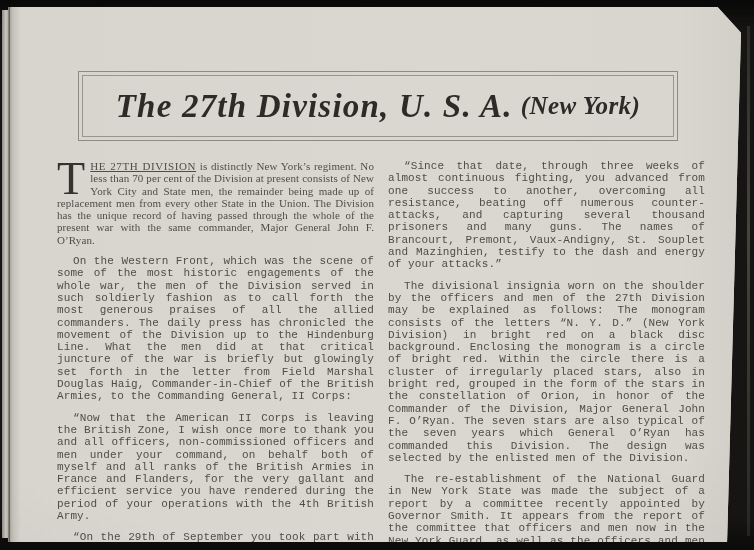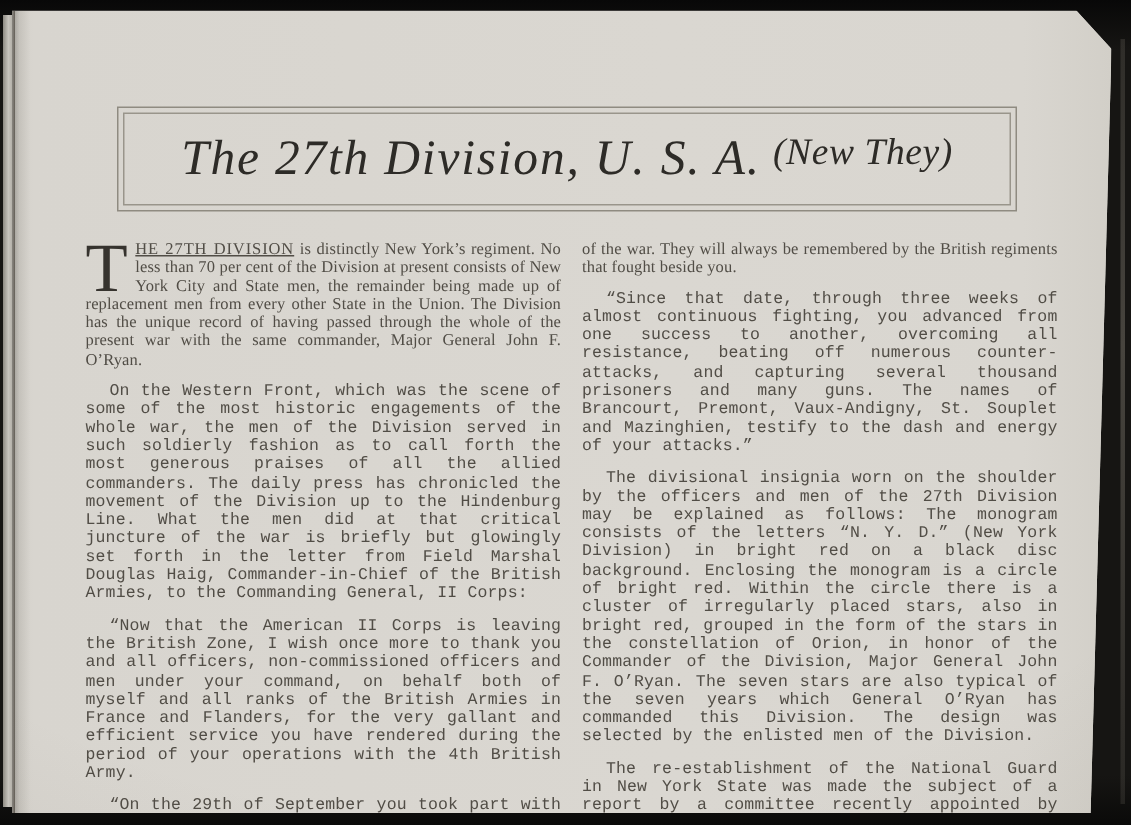--- a/index.html
+++ b/index.html
@@ -46,23 +46,23 @@
     position:absolute; left:70px; top:64px; width:600px; height:70px;
     border:1px solid #8f8b81;
     box-sizing:border-box;
   }
   .title-box .inner {
     position:absolute; inset:3px;
     border:1px solid #99958b;
     display:flex; align-items:center; justify-content:center;
   }
   h1.title {
-    margin:0; font-weight:normal; font-style:italic;
+    margin:0; font-weight:bold; font-style:italic;
     color:#2d2b27; white-space:nowrap;
-    display:flex; align-items:flex-start;
+    display:flex; align-items:center;
   }
   .t-main  { font-size:33px; letter-spacing:1.2px; }
   .t-suffix{ font-size:25px; letter-spacing:.4px; margin-left:8px; }
   .columns {
     position:absolute; left:49px; top:153px; width:648px;
     display:flex; gap:14px;
   }
   .col {
     width:317px;
     font-size:11px; line-height:12.3px;
@@ -88,33 +88,32 @@
   <div class="page-stack-edge-right"></div>
 
   <div class="page">
     <div class="binding-crease"></div>
     <div class="crease-line"></div>
 
     <div class="title-box">
       <div class="inner">
         <h1 class="title">
           <span class="t-main">The 27th Division, U. S. A.</span>
-          <span class="t-suffix">(New They)</span>
+          <span class="t-suffix">(New York)</span>
         </h1>
       </div>
     </div>
 
     <div class="columns">
       <div class="col">
         <p><span class="dropcap">T</span><span class="lead-caps">HE 27TH DIVISION</span><span> is distinctly New York’s regiment.  No less than 70 per cent of the Division at present consists of New York City and State men, the remainder being made up of replacement men from every other State in the Union.  The Division has the unique record of having passed through the whole of the present war with the same commander, Major General John F. O’Ryan.</span></p>
         <p class="indent">On the Western Front, which was the scene of some of the most historic engagements of the whole war, the men of the Division served in such soldierly fashion as to call forth the most generous praises of all the allied commanders.  The daily press has chronicled the movement of the Division up to the Hindenburg Line.  What the men did at that critical juncture of the war is briefly but glowingly set forth in the letter from Field Marshal Douglas Haig, Commander-in-Chief of the British Armies, to the Commanding General, II Corps:</p>
         <p class="indent">“Now that the American II Corps is leaving the British Zone, I wish once more to thank you and all officers, non-commissioned officers and men under your command, on behalf both of myself and all ranks of the British Armies in France and Flanders, for the very gallant and efficient service you have rendered during the period of your operations with the 4th British Army.</p>
         <p class="indent">“On the 29th of September you took part with great distinction in the great and critical attack which shattered the enemy’s resistance in the Hindenburg Line and opened the road to final victory.  The deeds of the 27th and 30th American Divisions who on that day took Bellicourt and Nauroy and so gallantly sustained the desperate struggle for Bony, will rank with the highest achievements</p>
       </div>
       <div class="col">
-        <p>of the war.  They will always be remembered by the British regiments that fought beside you.</p>
         <p class="indent">“Since that date, through three weeks of almost continuous fighting, you advanced from one success to another, overcoming all resistance, beating off numerous counter-attacks, and capturing several thousand prisoners and many guns.  The names of Brancourt, Premont, Vaux-Andigny, St. Souplet and Mazinghien, testify to the dash and energy of your attacks.”</p>
         <p class="indent">The divisional insignia worn on the shoulder by the officers and men of the 27th Division may be explained as follows: The monogram consists of the letters “N. Y. D.” (New York Division) in bright red on a black disc background.  Enclosing the monogram is a circle of bright red.  Within the circle there is a cluster of irregularly placed stars, also in bright red, grouped in the form of the stars in the constellation of Orion, in honor of the Commander of the Division, Major General John F. O’Ryan.  The seven stars are also typical of the seven years which General O’Ryan has commanded this Division.  The design was selected by the enlisted men of the Division.</p>
         <p class="indent">The re-establishment of the National Guard in New York State was made the subject of a report by a committee recently appointed by Governor Smith.  It appears from the report of the committee that officers and men now in the New York Guard, as well as the officers and men of the 27th, will be favored for appointment on the new force.  Returning men of the 27th who have combat service records are to be especially favored in the matter of appointment as officers and non-commissioned officers.</p>
       </div>
     </div>
   </div>
 </div>
 
 </body></html>

